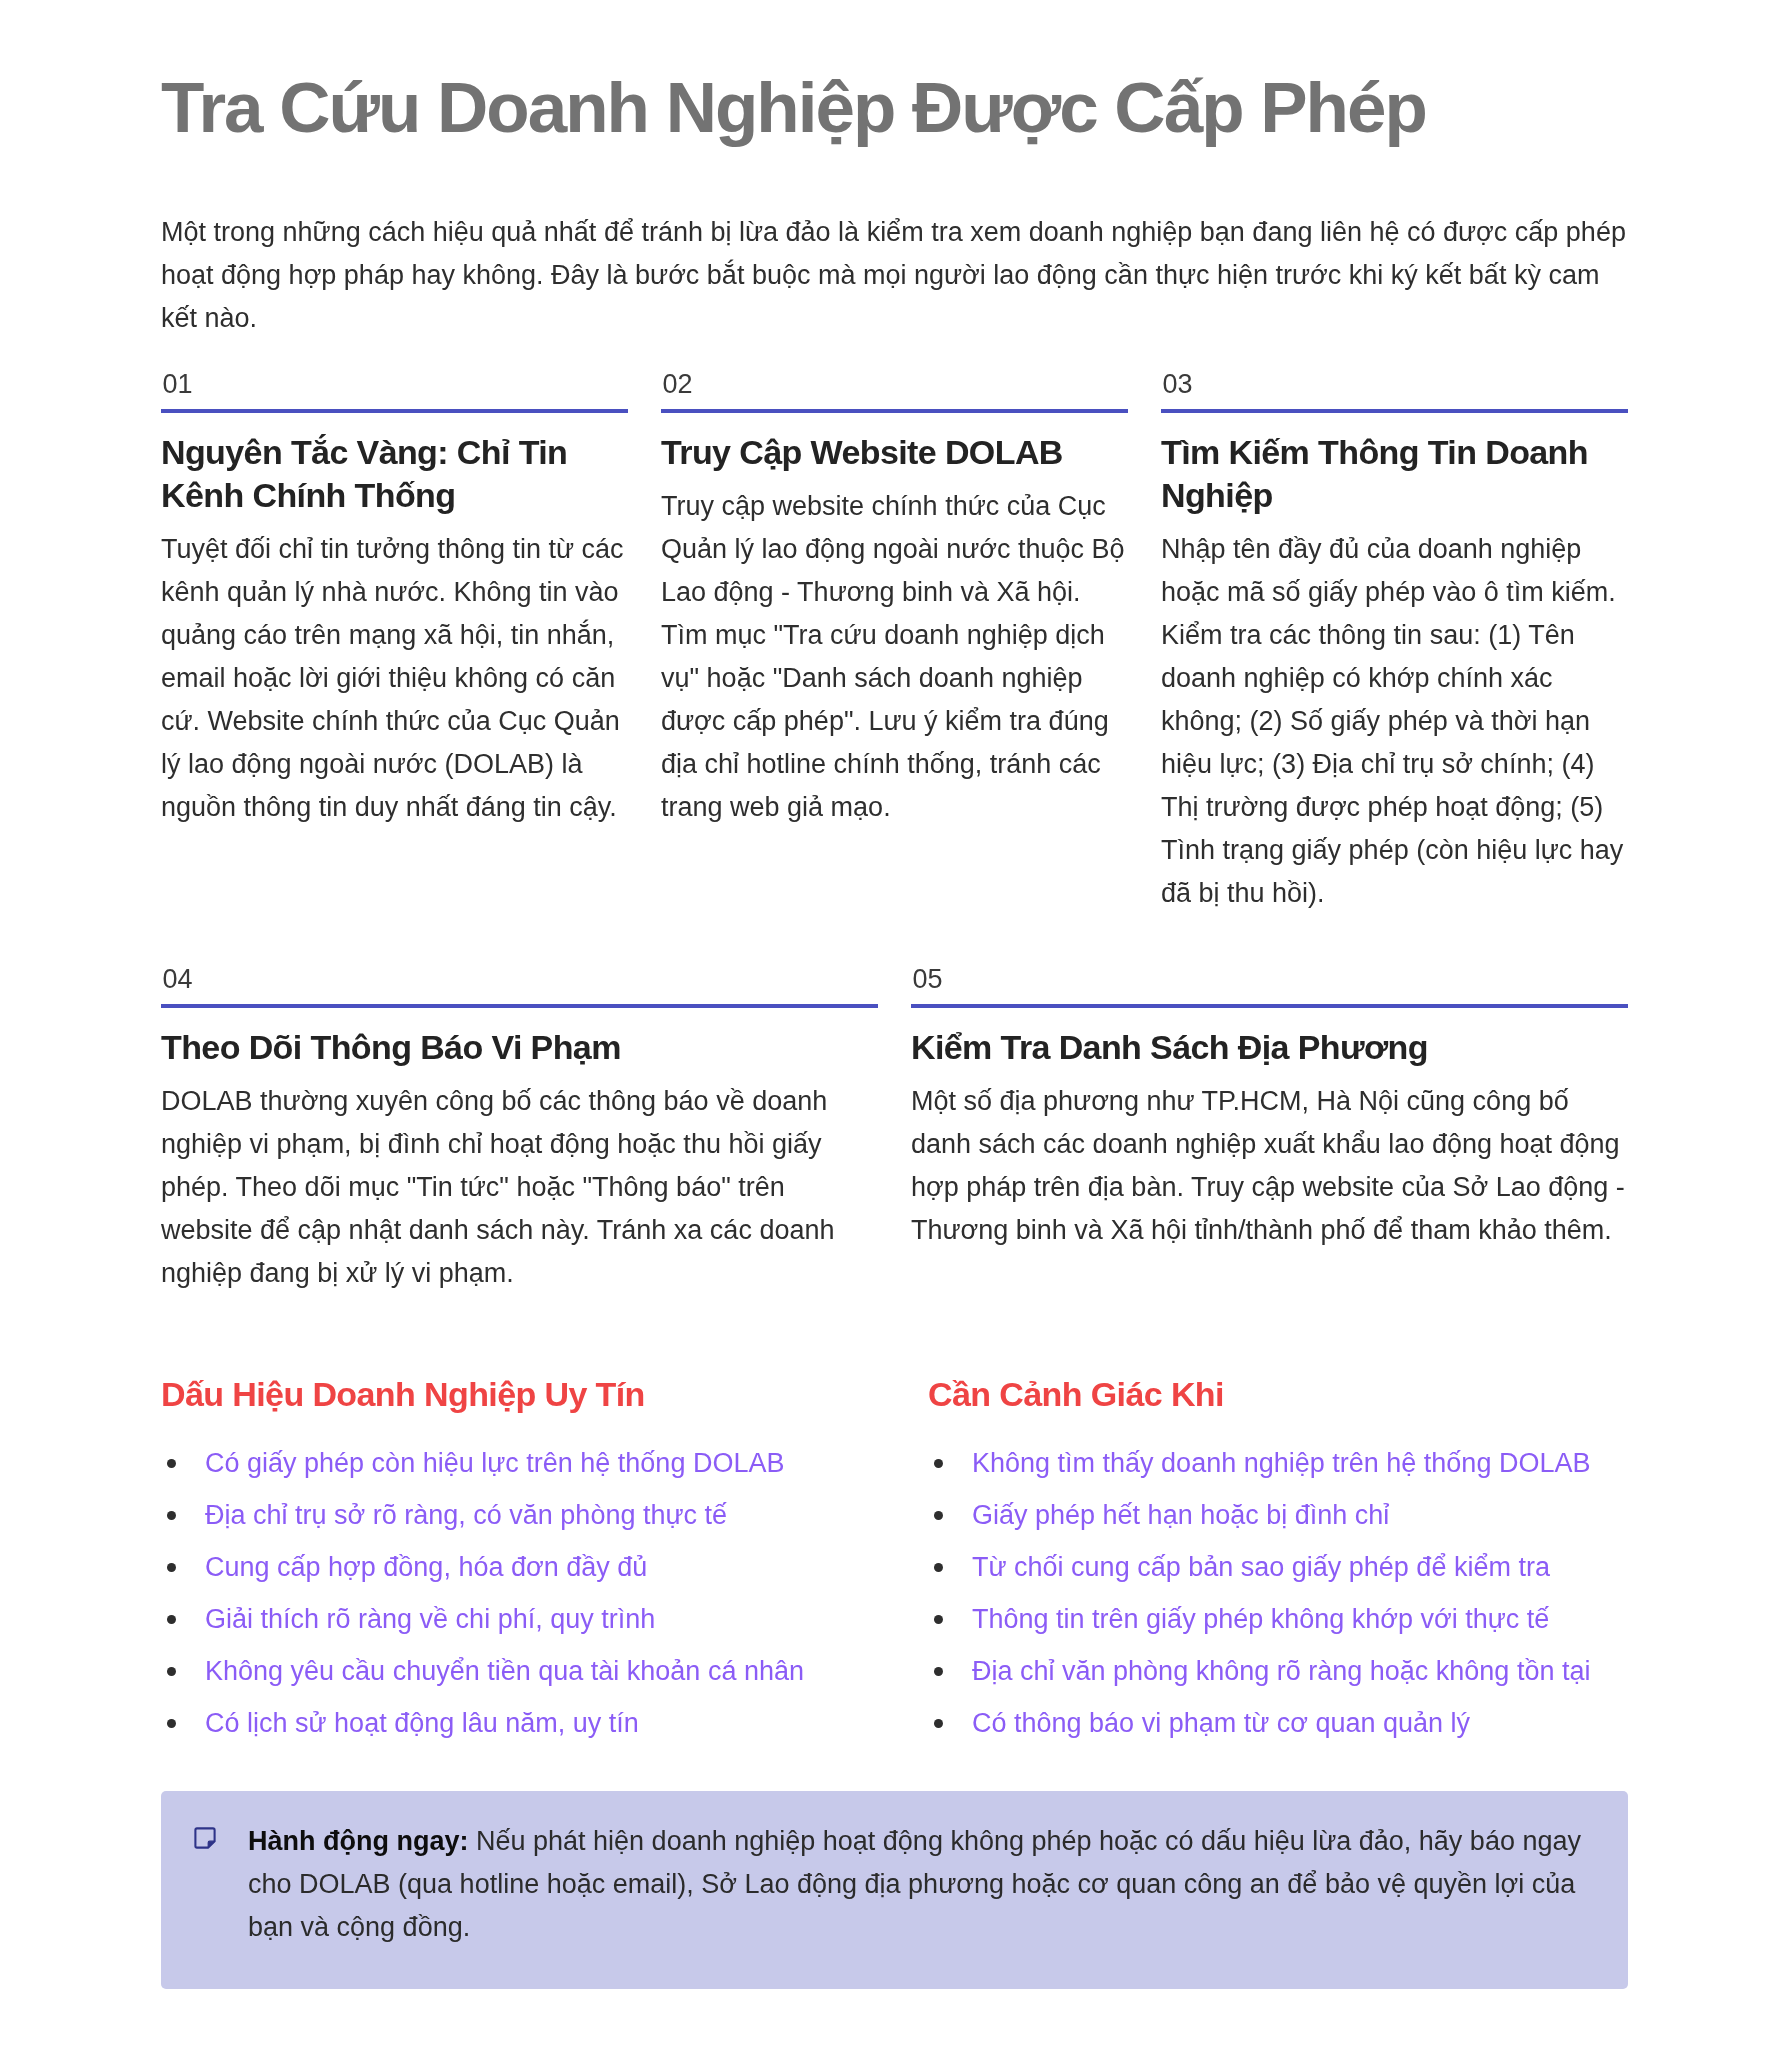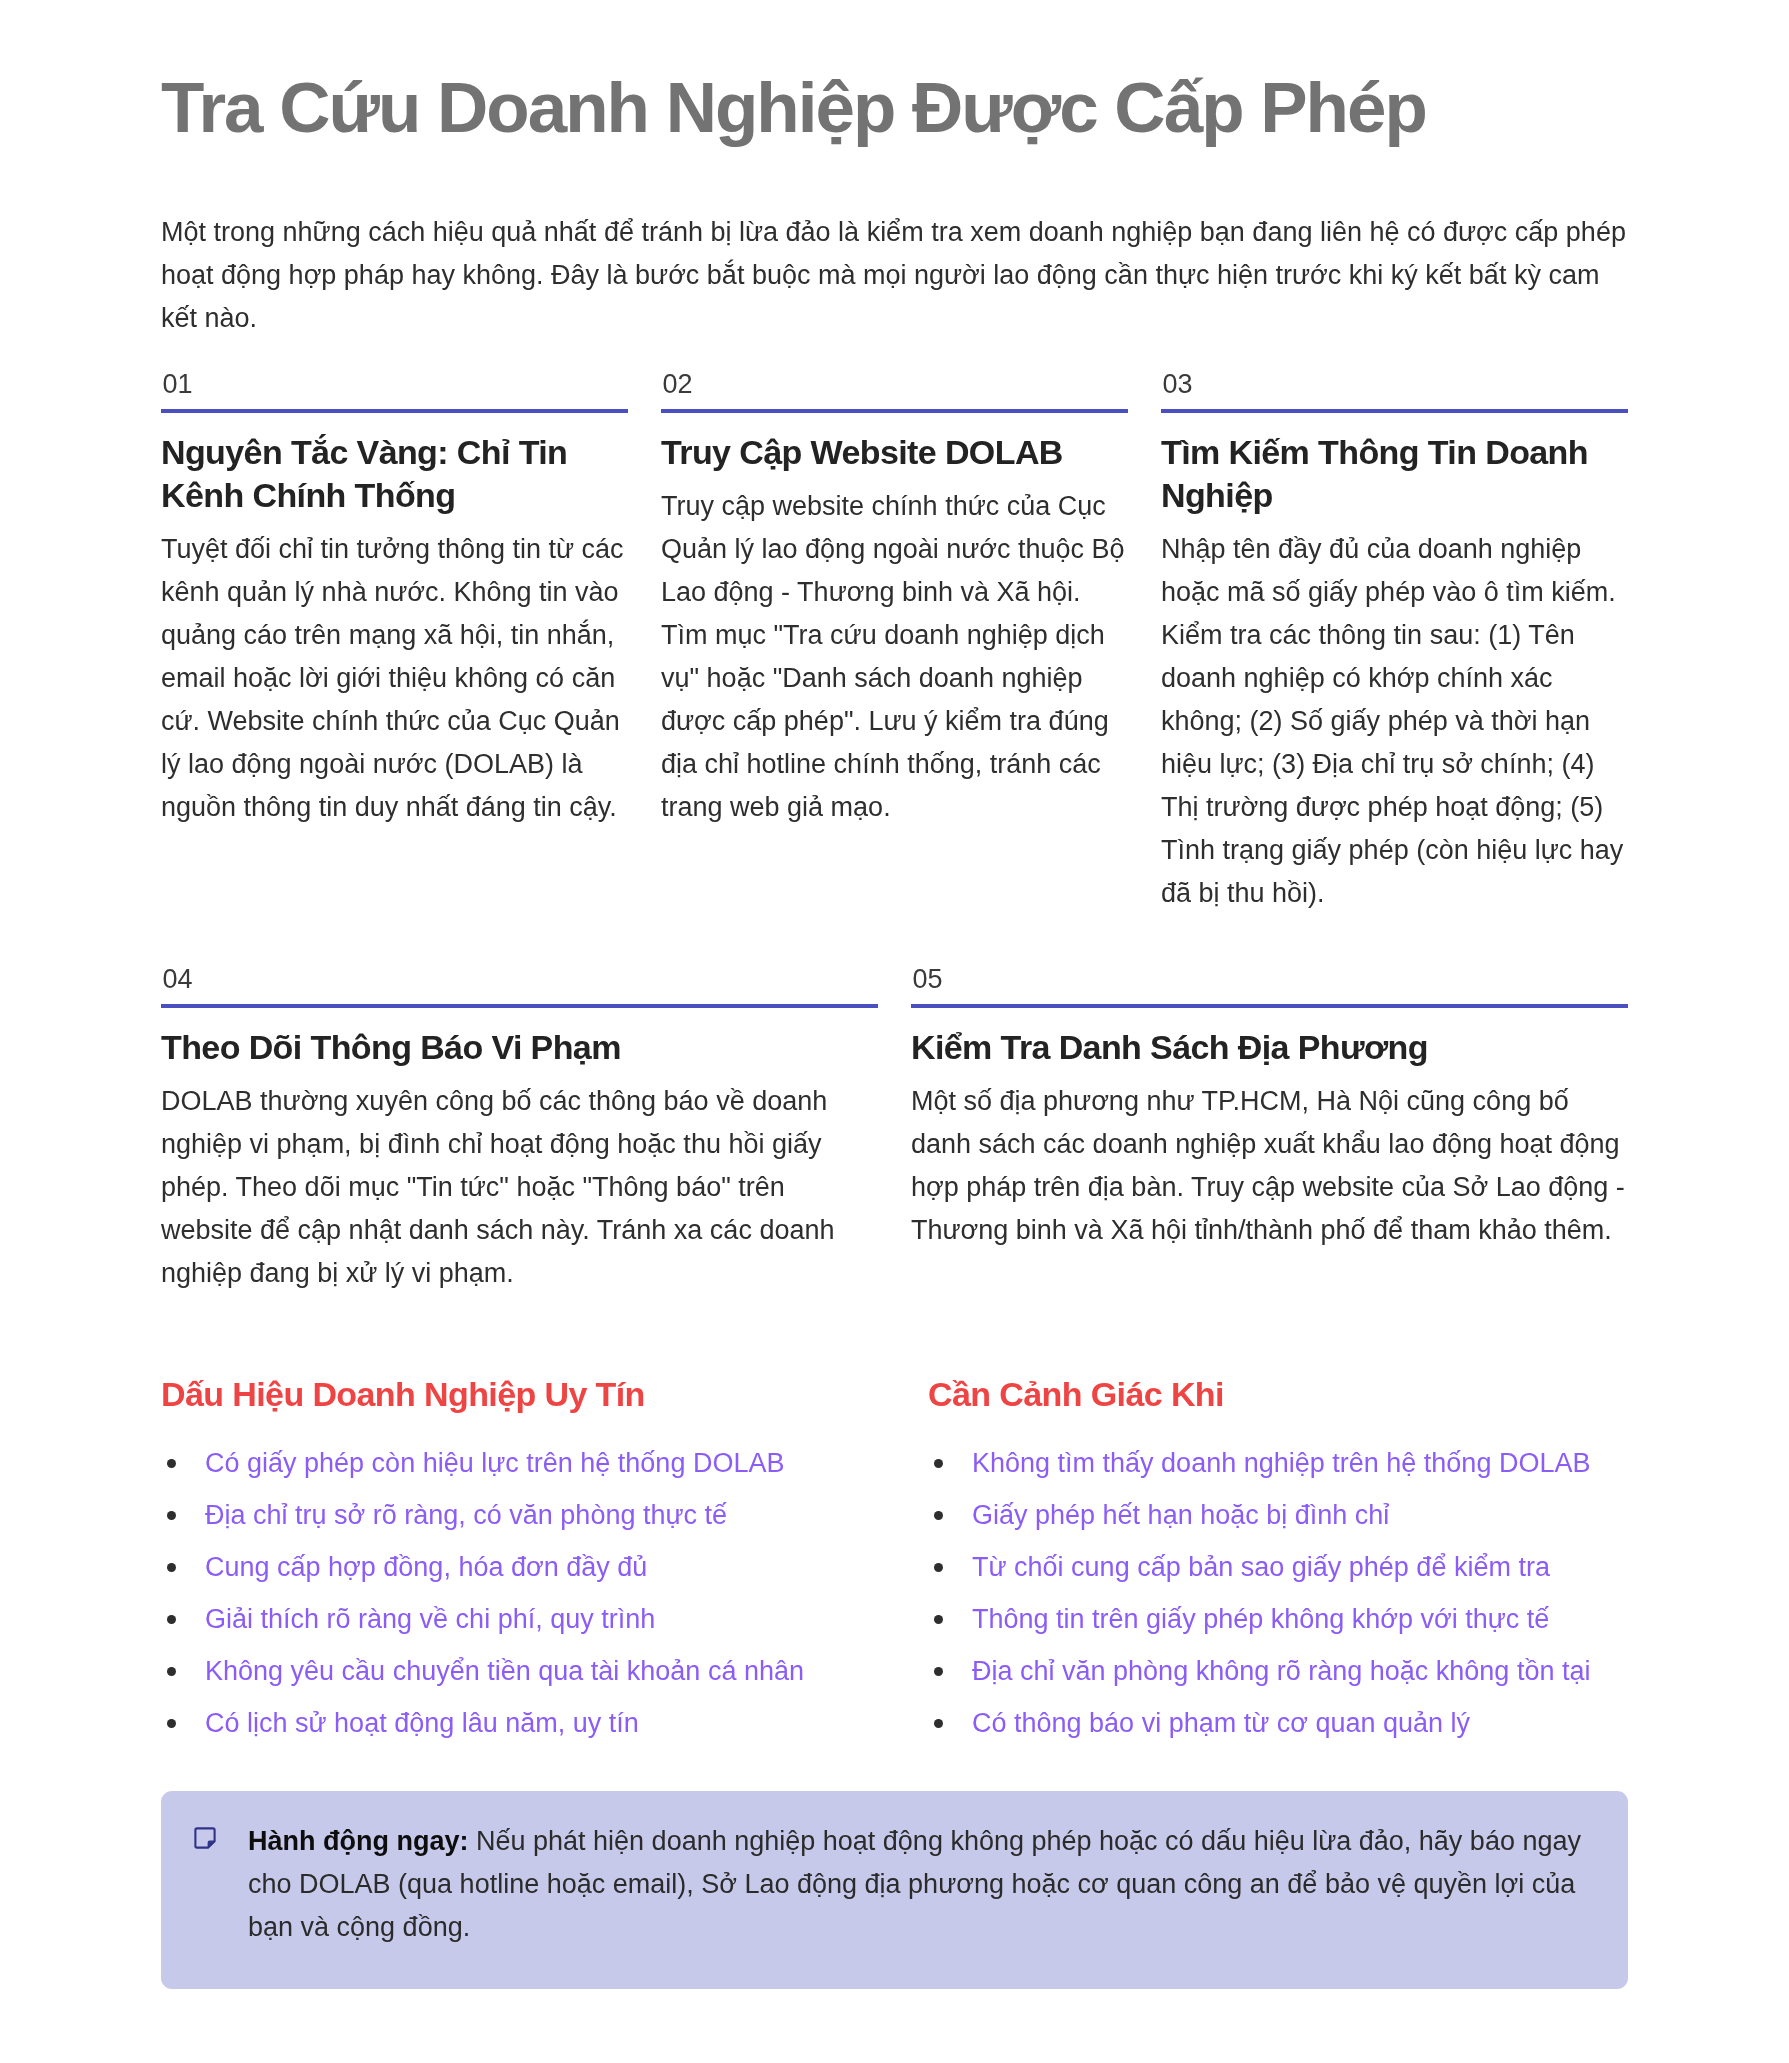--- a/index.html
+++ b/index.html
@@ -125,21 +125,21 @@
       border-radius: 50%;
       background: #2e2e2e;
     }
     .callout {
       position: absolute;
       left: 0;
       top: 1791px;
       width: 1467px;
       height: 198px;
       background: #c7c9ea;
-      border-radius: 11px;
+      border-radius: 5px;
       box-sizing: border-box;
       padding: 29px 32px 0 87px;
     }
     .callout-icon {
       position: absolute;
       left: 32px;
       top: 35px;
       width: 24px;
       height: 24px;
     }

